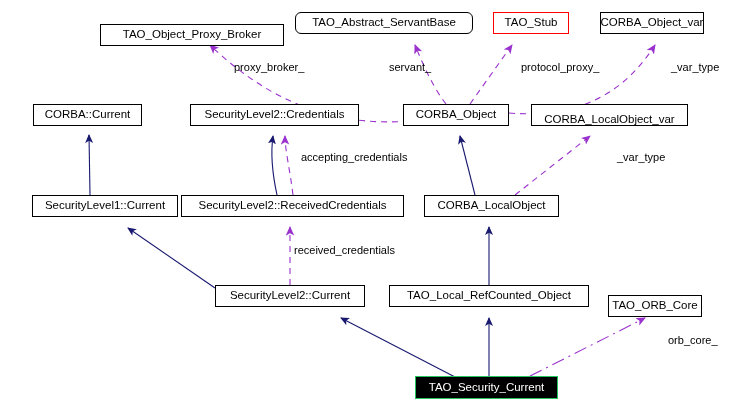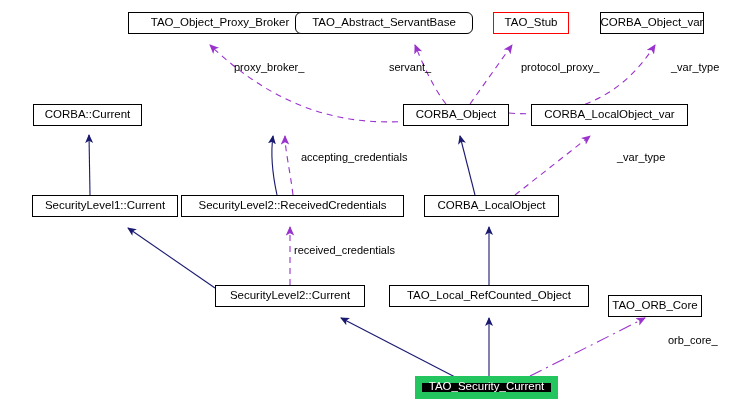--- a/index.html
+++ b/index.html
@@ -32,23 +32,22 @@
     border: 1px solid #000000;
     color: #000000;
     font-size: 11.5px;
     line-height: 1;
     white-space: nowrap;
     letter-spacing: 0px;
     z-index: 5;
   }
   .uml-node.highlight {
     background: #000000;
-    border: 7px solid #22c55e;
+    border: 1px solid #22c55e;
     color: #ffffff;
-    align-items: flex-end;
   }
   .uml-node.accent-border {
     border: 1px solid #ff0000;
   }
   .edge-label {
     position: absolute;
     font-size: 11px;
     color: #000000;
     white-space: nowrap;
     line-height: 1;
@@ -100,46 +99,49 @@
       <path d="M 515,195 L 590,136" marker-end="url(#assoc-arrow)"></path>
 
       <path d="M 290,285 L 290,227" marker-end="url(#assoc-arrow)"></path>
     </g>
 
     <g stroke="#9a32cd" stroke-width="1.1" fill="none" stroke-dasharray="13,5,2,5">
       <path d="M 530,376 L 645,318" marker-end="url(#assoc-arrow)"></path>
     </g>
   </svg>
 
-  <div class="uml-node" style="left:100px; top:12px; width:184px; height:22px;margin-left:28px;">
+  <div class="uml-node" style="left:100px; top:24px; width:184px; height:22px;">
     <span>TAO_Object_Proxy_Broker</span>
   </div>
 
   <div class="uml-node" style="left:295px; top:12px; width:178px; height:22px;border-radius:6px;">
     <span>TAO_Abstract_ServantBase</span>
   </div>
 
   <div class="uml-node accent-border" style="left:493px; top:12px; width:76px; height:22px;">
     <span>TAO_Stub</span>
   </div>
 
   <div class="uml-node" style="left:600px; top:12px; width:104px; height:22px;">
     <span>CORBA_Object_var</span>
   </div>
 
   <div class="uml-node" style="left:33px; top:104px; width:109px; height:22px;">
     <span>CORBA::Current</span>
   </div>
 
+  <div class="uml-node" style="left:190px; top:104px; width:169px; height:22px;">
+    <span>SecurityLevel2::Credentials</span>
+  </div>
 
   <div class="uml-node" style="left:403px; top:104px; width:106px; height:22px;">
     <span>CORBA_Object</span>
   </div>
 
-  <div class="uml-node" style="left:531px; top:104px; width:157px; height:22px;">
+  <div class="uml-node" style="left:531px; top:104px; width:157px; height:22px;align-items:flex-end;">
     <span>CORBA_LocalObject_var</span>
   </div>
 
   <div class="uml-node" style="left:12px; top:195px; width:146px; height:22px;margin-left:20px;">
     <span>SecurityLevel1::Current</span>
   </div>
 
   <div class="uml-node" style="left:181px; top:195px; width:223px; height:22px;">
     <span>SecurityLevel2::ReceivedCredentials</span>
   </div>

